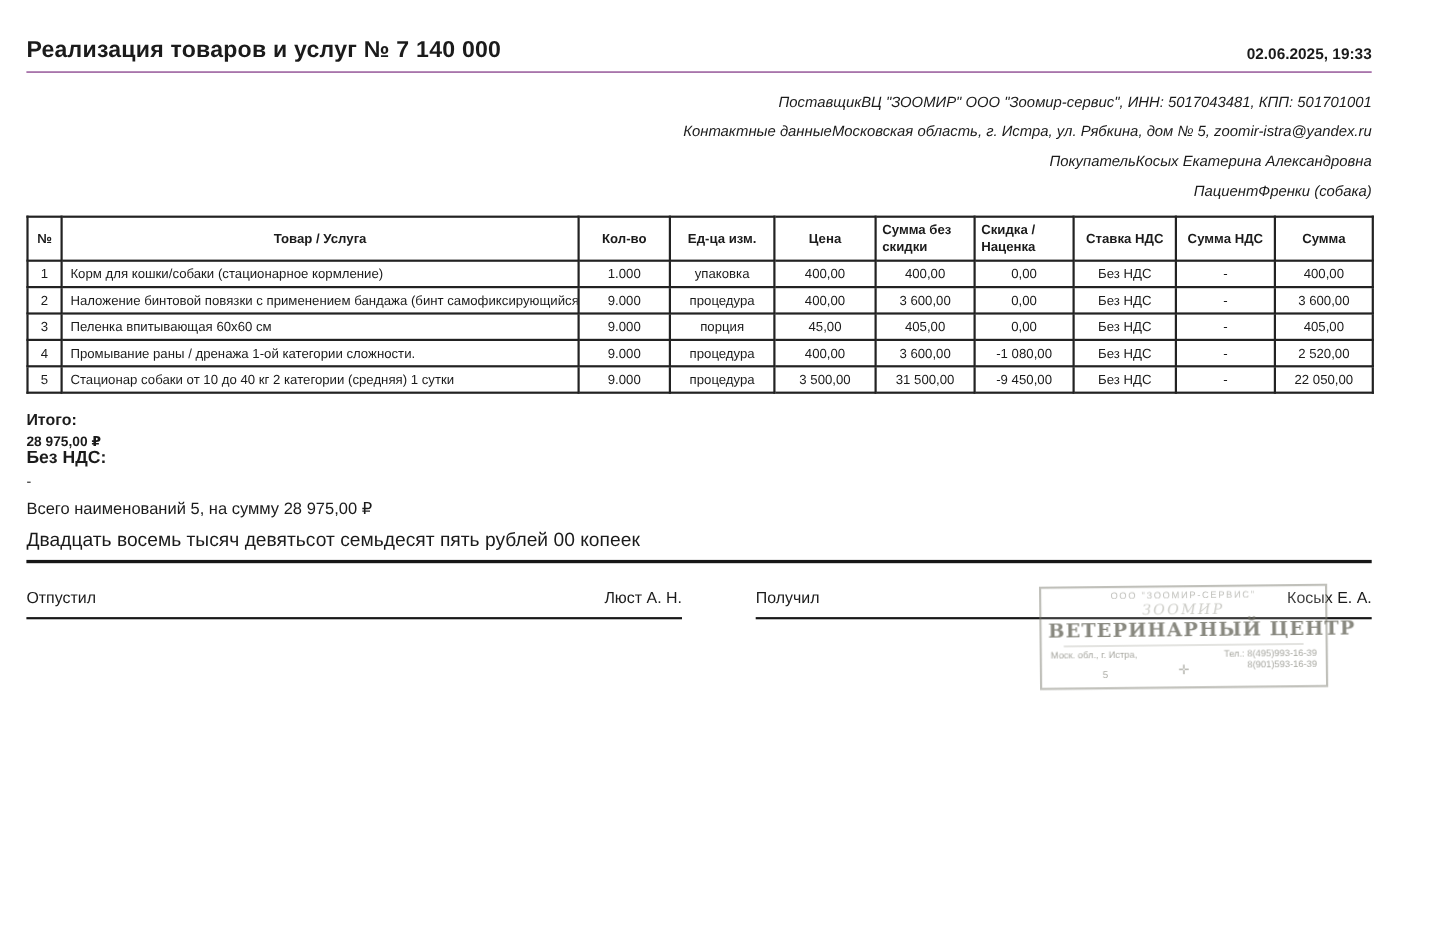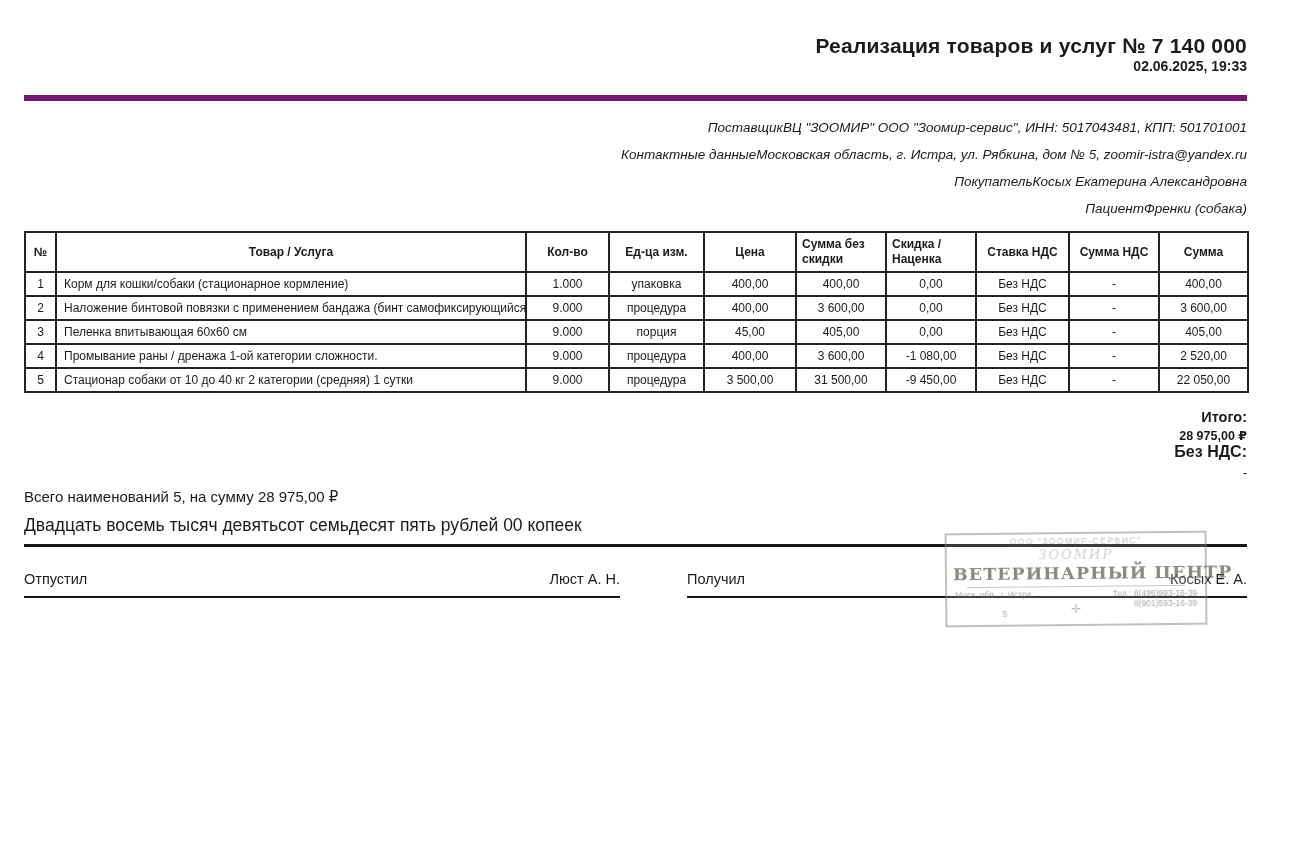--- a/index.html
+++ b/index.html
@@ -9,21 +9,21 @@
     font-family: "Liberation Sans", "DejaVu Sans", sans-serif;
     color: #1b1b1b;
     position: relative;
     overflow: hidden;
   }
   .sheet { width: 1223px; margin-left: 24px; padding-top: 34px; position: relative; }
 
   
   .doc-header {
     display: flex; justify-content: space-between; align-items: flex-end;
-    border-bottom: 6px solid #701a75; padding-bottom: 20px; flex-direction: column;
+    border-bottom: 1px solid #701a75; padding-bottom: 7px;
   }
   .doc-title { font-size: 21px; font-weight: bold; letter-spacing: .2px; }
   .doc-date  { font-size: 14px; font-weight: 600; padding-bottom: 1px; }
 
   
   .parties { margin-top: 13px; }
   .party-row { display: flex; justify-content: flex-end; height: 27px; align-items: center; font-style: italic; }
   .party-label { font-size: 13.5px; }
   .party-value { font-size: 13.5px; text-align: right; }
 
@@ -34,21 +34,21 @@
   }
   table.items th, table.items td {
     border: 2px solid #222; padding: 2px 5px; overflow: hidden; white-space: nowrap;
   }
   table.items th { font-weight: bold; height: 40px; text-align: center; }
   table.items th.h-left { text-align: left; white-space: normal; line-height: 1.25; }
   table.items td { height: 24px; text-align: center; }
   table.items td.c-left { text-align: left; padding-left: 7px; }
 
   
-  .totals { margin-top: 16px; text-align: right; }
+  .totals { margin-top: 16px; text-align: left; }
   .totals .t-label { font-size: 14.5px; font-weight: bold; }
   .totals .t-value { font-size: 12.5px; font-weight: 600; margin-top: 3px; }
   .totals .t-vat-label { font-size: 16px; font-weight: bold; margin-top: 0; }
   .totals .t-vat-value { font-size: 13px; margin-top: 4px; }
 
   
   .summary { margin-top: 8px; }
   .items-line { font-size: 15px; }
   .amount-words { font-size: 17.5px; margin-top: 9px; }
   .rule { border-bottom: 3px solid #171717; margin-top: 8px; }

